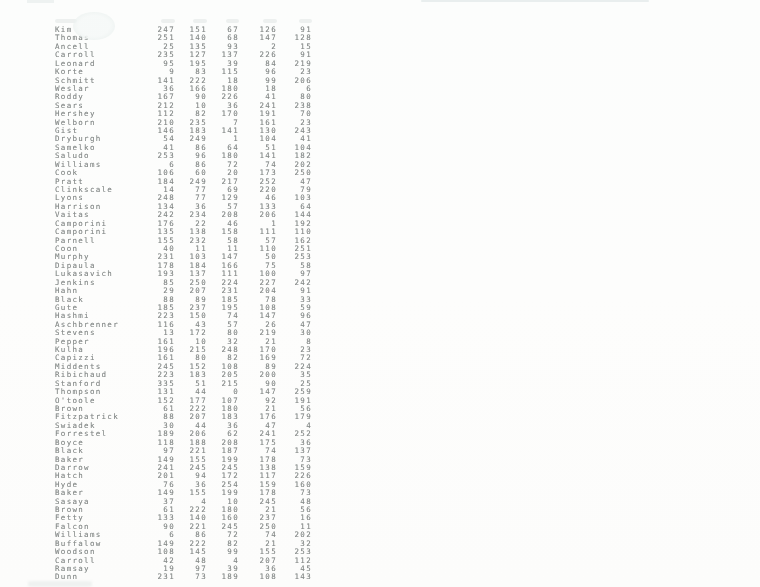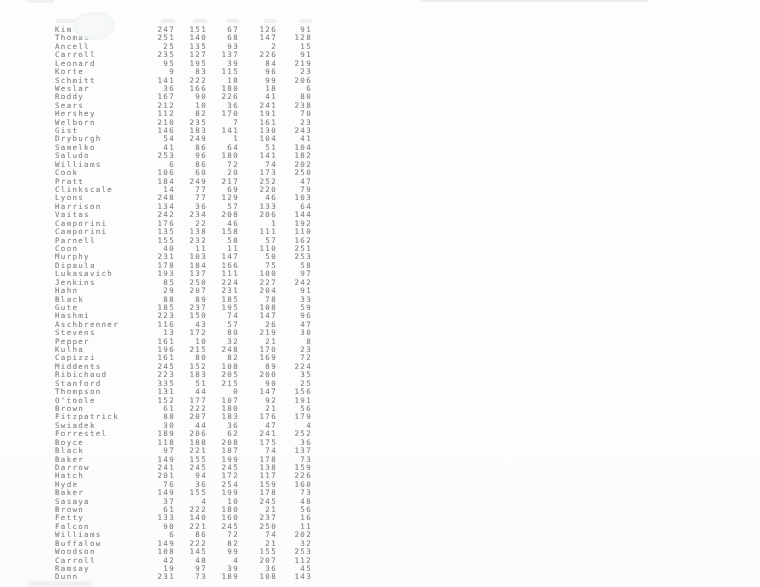--- a/index.html
+++ b/index.html
@@ -450,21 +450,21 @@
         <span class="num">215</span>
         <span class="num">90</span>
         <span class="num">25</span>
       </div>
       <div class="row">
         <span class="name">Thompson</span>
         <span class="num">131</span>
         <span class="num">44</span>
         <span class="num">0</span>
         <span class="num">147</span>
-        <span class="num">156</span>
+        <span class="num">259</span>
       </div>
       <div class="row">
         <span class="name">O'toole</span>
         <span class="num">152</span>
         <span class="num">177</span>
         <span class="num">107</span>
         <span class="num">92</span>
         <span class="num">191</span>
       </div>
       <div class="row">

